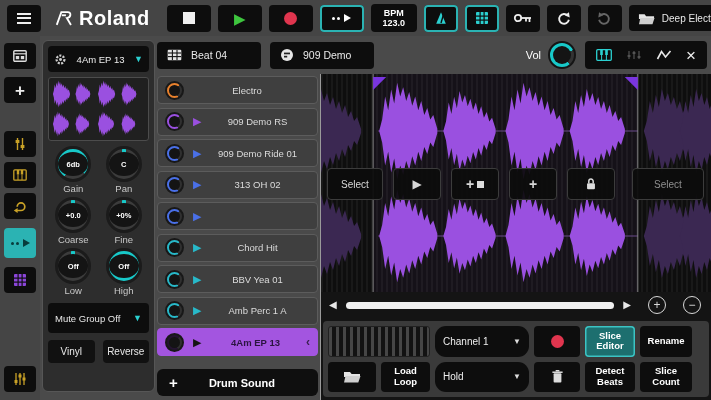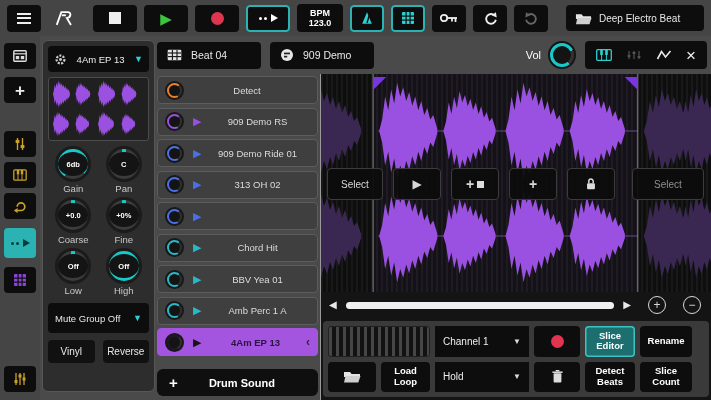--- a/index.html
+++ b/index.html
@@ -111,21 +111,21 @@
   .strack{flex:1;height:7px;background:#f0f0f0;border-radius:4px;cursor:pointer;}
   .zbtn{width:16px;height:16px;border-radius:50%;border:1.5px solid #d8d8d8;color:#d8d8d8;
         font-size:12px;line-height:1;display:flex;align-items:center;justify-content:center;cursor:pointer;flex:none;}
 
   
   .botpanel{flex:1;background:#3a3a3a;border-radius:4px;margin:3px 2px 3px 2px;padding:5px;
             display:grid;grid-template-columns:102px 94px 46px 50px 52px;grid-template-rows:1fr 1fr;gap:5px;
             box-sizing:border-box;align-items:stretch;justify-content:start;}
   .bbtn{background:#0d0d0d;border-radius:4px;color:#fff;font-size:9.5px;font-weight:700;line-height:10.5px;
         display:flex;align-items:center;justify-content:center;text-align:center;cursor:pointer;padding:1px;}
-  .bdrop{background:#0d0d0d;border-radius:0;color:#eee;font-size:10px;display:flex;align-items:center;
+  .bdrop{background:#0d0d0d;border-radius:11px;color:#eee;font-size:10px;display:flex;align-items:center;
          justify-content:space-between;padding:0 8px;cursor:pointer;}
   .bdrop .ddw{color:#ddd;font-size:8px;}
   .meter{background:repeating-linear-gradient(90deg,#464646 0 3px,#121212 3px 7px);
          border:1px solid #202020;border-radius:3px;}
   .sliceed{background:#1d6f6f;box-shadow:inset 0 0 0 1.5px #3cc4c4;}
   .r2c1{display:flex;gap:5px;}
   .folderbtn{width:46px;flex:none;}
   svg{display:block;}
 </style>
 </head>
@@ -147,20 +147,21 @@
         <div style="width:14px;height:2px;background:#eee;margin:2.5px 0"></div>
       </div>
     </div>
     <div class="brand">
       <svg width="22" height="17" viewBox="0 0 24 18">
         <g fill="none" stroke="#fff" stroke-width="2">
           <path d="M3 16 L8 2 H15 C19 2 19 8 14 8.5 L18.5 16"></path>
           <path d="M8.5 5.5 H13"></path>
         </g>
       </svg>
+      <span class="brand-text">Roland</span>
     </div>
     <div class="tbtn fc">
         <div class="stop-sq"></div>
       </div>
     <div class="tbtn fc">
         <span class="play-tri">▶</span>
       </div>
     <div class="tbtn fc">
         <div class="rec-dot"></div>
       </div>
@@ -419,21 +420,21 @@
         </svg>
         <span class="xclose">×</span>
       </div>
     </div>
 
     <div class="content">
 
       <div class="padlist">
         <div class="pad" style="--c: #e8812d;">
           <div class="pknob"></div>
-          <span class="pname">Detect</span>
+          <span class="pname">Electro</span>
         </div>
         <div class="pad" style="--c: #9a50e0;">
           <div class="pknob"></div>
           <span class="pplay">▶</span>
           <span class="pname">909 Demo RS</span>
         </div>
         <div class="pad" style="--c: #4a70e8;">
           <div class="pknob"></div>
           <span class="pplay">▶</span>
           <span class="pname">909 Demo Ride 01</span>

